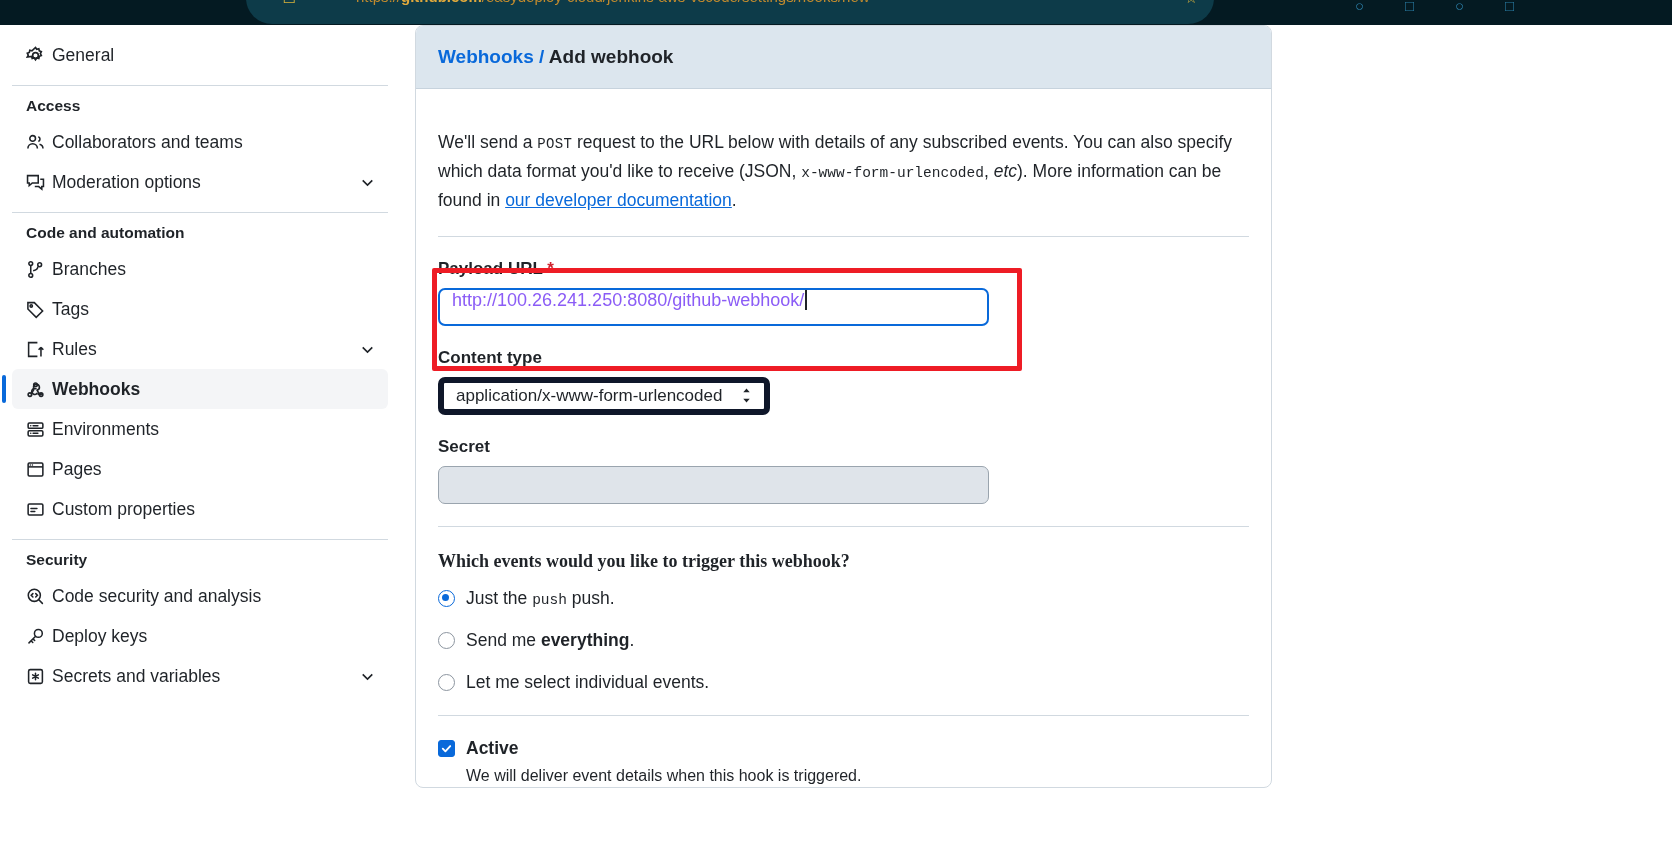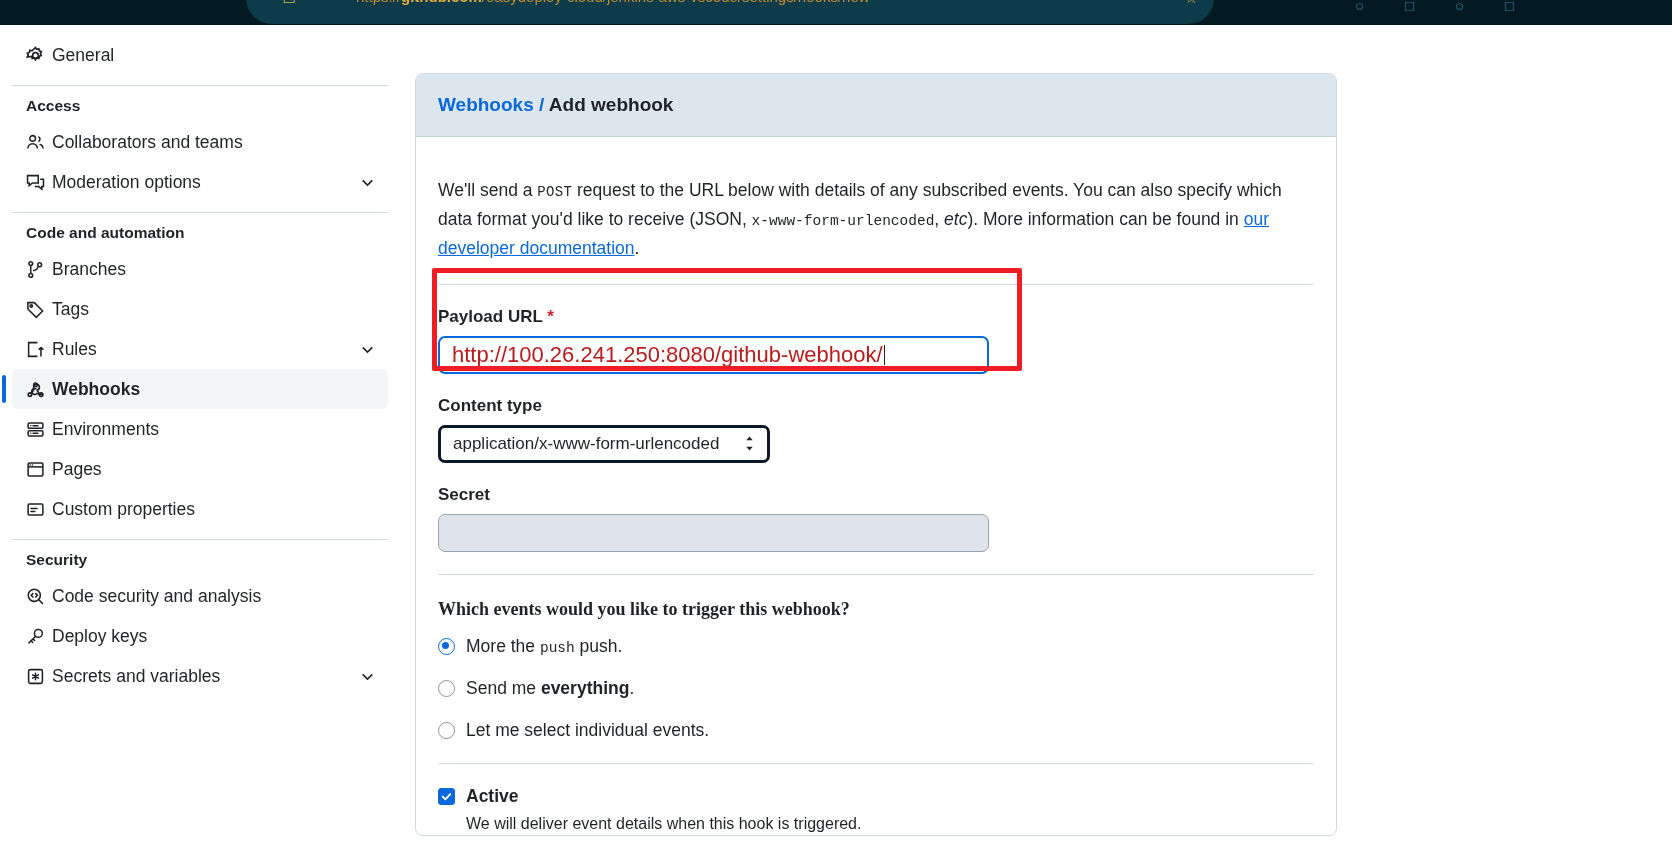--- a/index.html
+++ b/index.html
@@ -110,22 +110,21 @@
 
   
   #main {
     position: absolute; left: 415px; top: 0;
     width: 965px;
   }
   #card {
     border: 1px solid #d1d9e0;
     border-radius: 8px;
     background: #ffffff;
-    width: 922px;
-    margin-top: 48px;
+    width: 857px;
   }
   #card-header {
     background: #dce6ee;
     border-bottom: 1px solid #c7d3dd;
     border-radius: 7px 7px 0 0;
     padding: 20px 22px;
     font-size: 19px;
     font-weight: bold;
     color: #1f2328;
     line-height: 22px;
@@ -160,36 +159,36 @@
     color: #1f2328;
     margin: 22px 0 9px 0;
     line-height: 20px;
   }
   .req { color: #cf222e; font-weight: bold; }
   .text-input {
     width: 551px; height: 38px;
     border: 2px solid #0969da;
     border-radius: 7px;
     background: #ffffff;
-    font-size: 22px;
-    color: #b91c1c;
+    font-size: 18px;
+    color: #8b5cf6;
     padding: 0 12px;
-    display: flex; align-items: center;
+    display: flex; 
     position: relative;
   }
   .caret {
     display: inline-block;
     width: 1.5px; height: 20px;
     background: #1f2328;
     margin-left: 1px;
     vertical-align: middle;
   }
   .select-box {
     width: 332px; height: 38px;
-    border: 3px solid #0f172a;
+    border: 6px solid #0f172a;
     border-radius: 7px;
     background: #ffffff;
     font-size: 17px;
     color: #1f2328;
     padding: 0 12px;
     display: flex; align-items: center;
     cursor: pointer;
   }
   .select-box .arrows {
     margin-left: auto;
@@ -509,21 +508,21 @@
         <div class="secret-input">
           <span placeholder=""></span>
         </div>
 
         <div class="hr"></div>
 
         <div class="question">Which events would you like to trigger this webhook?</div>
 
         <div class="radio-row">
           <span class="radio checked"></span>
-          <span><span>More the </span><span class="mono">push</span><span> push.</span></span>
+          <span><span>Just the </span><span class="mono">push</span><span> push.</span></span>
         </div>
 
         <div class="radio-row">
           <span class="radio"></span>
           <span><span>Send me </span><b>everything</b><span>.</span></span>
         </div>
 
         <div class="radio-row">
           <span class="radio"></span>
           <span>Let me select individual events.</span>

